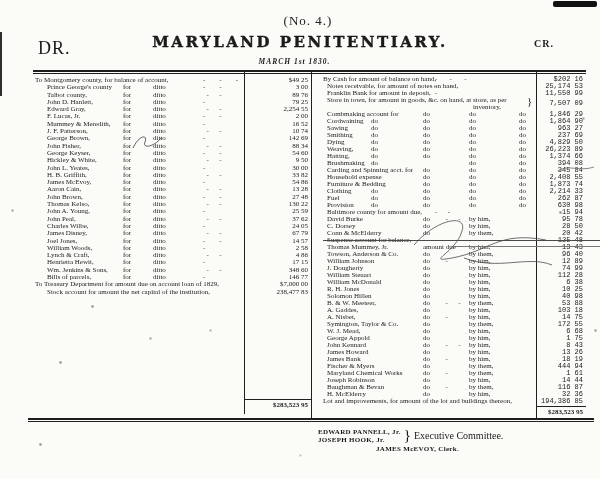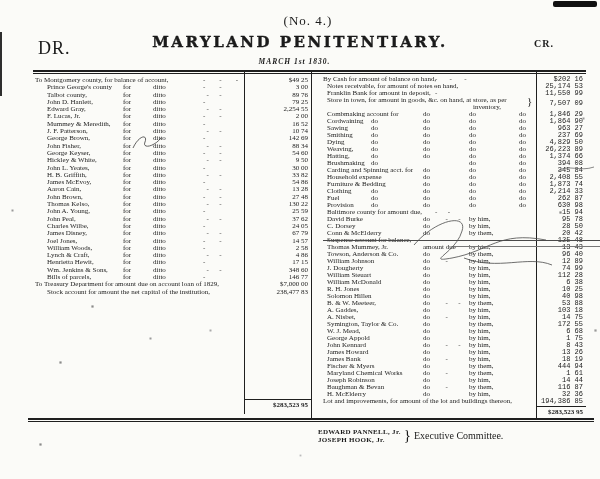--- a/index.html
+++ b/index.html
@@ -890,20 +890,21 @@
 
   <div class="sig">
     <div class="sig-row">
       <div class="sig-names">
         <div>EDWARD PANNELL, Jr.</div>
         <div>JOSEPH HOOK, Jr.</div>
       </div>
       <div class="sig-brace">}</div>
       <div class="sig-comm">Executive Committee.</div>
     </div>
+    <div class="sig-clerk">JAMES McEVOY, Clerk.</div>
   </div>
 
   <div class="art blotch"></div>
   <div class="art streak"></div>
   <div class="art faintline"></div>
   <div class="art dots"></div>
   <svg class="art" style="left:130px;top:132px;" width="40" height="22" viewBox="0 0 40 22">
     <path d="M3,16 C9,3 18,2 15,10 C12,17 24,15 31,6" stroke="#3a3a3a" stroke-width="0.8" fill="none"></path>
   </svg>
   <svg class="art" style="left:406px;top:213px;" width="150" height="62" viewBox="0 0 150 62">

